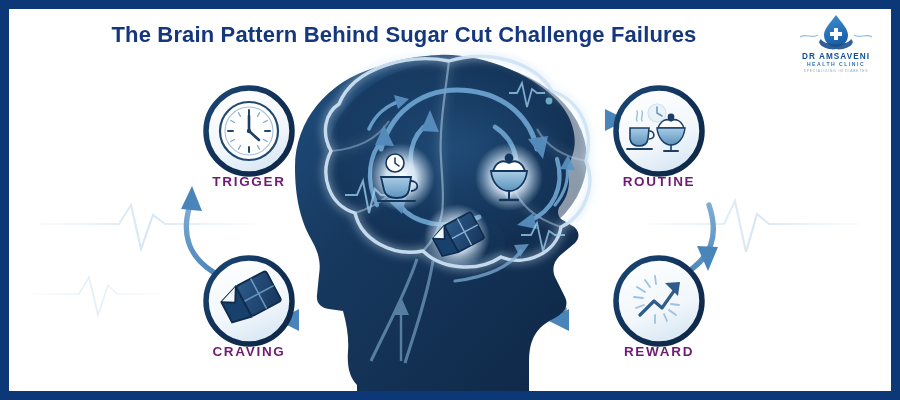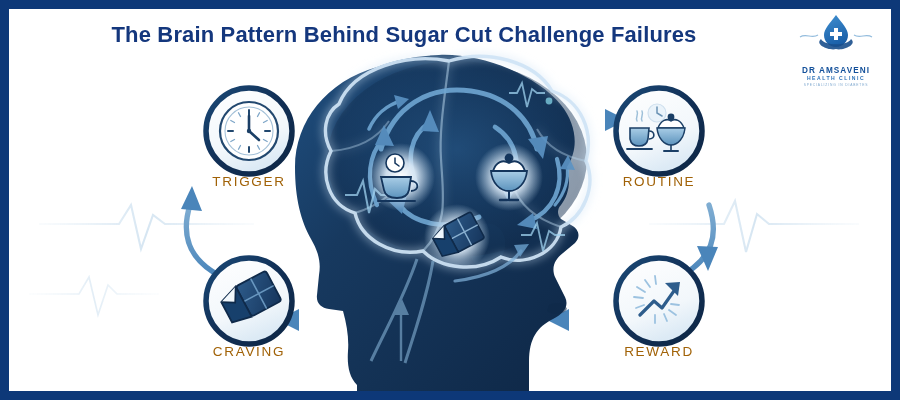--- a/index.html
+++ b/index.html
@@ -29,22 +29,22 @@
     font-size: 22px;
     font-weight: bold;
     color: #14377d;
     letter-spacing: 0.15px;
     z-index: 40;
     white-space: nowrap;
   }
   .node-label {
     position: absolute;
     font-size: 13.5px;
-    font-weight: 400;
-    color: #a16207;
+    font-weight: 700;
+    color: #701a75;
     letter-spacing: 1.7px;
     text-align: center;
     z-index: 40;
     white-space: nowrap;
   }
   #label-trigger { left: 170px; top: 165px; width: 140px; }
   #label-routine { left: 580px; top: 165px; width: 140px; }
   #label-craving { left: 170px; top: 335px; width: 140px; }
   #label-reward  { left: 580px; top: 335px; width: 140px; }
 
@@ -52,21 +52,21 @@
   #logo {
     position: absolute;
     right: 9px; top: 2px;
     width: 92px; height: 66px;
     z-index: 50;
     text-align: center;
   }
   #logo-mark { width: 92px; height: 40px; display: block; }
   .logo-line1 {
     font-size: 8.2px; font-weight: bold; color: #13509a;
-    letter-spacing: 1.05px; line-height: 9px; margin-top: 15px;
+    letter-spacing: 1.05px; line-height: 9px; margin-top: 1px;
   }
   .logo-line2 {
     font-size: 5.1px; font-weight: bold; color: #2f73b8;
     letter-spacing: 1.5px; line-height: 7px;
   }
   .logo-line3 {
     font-size: 3.3px; color: #7fa8cf;
     letter-spacing: 0.85px; line-height: 6px;
   }
 </style>

